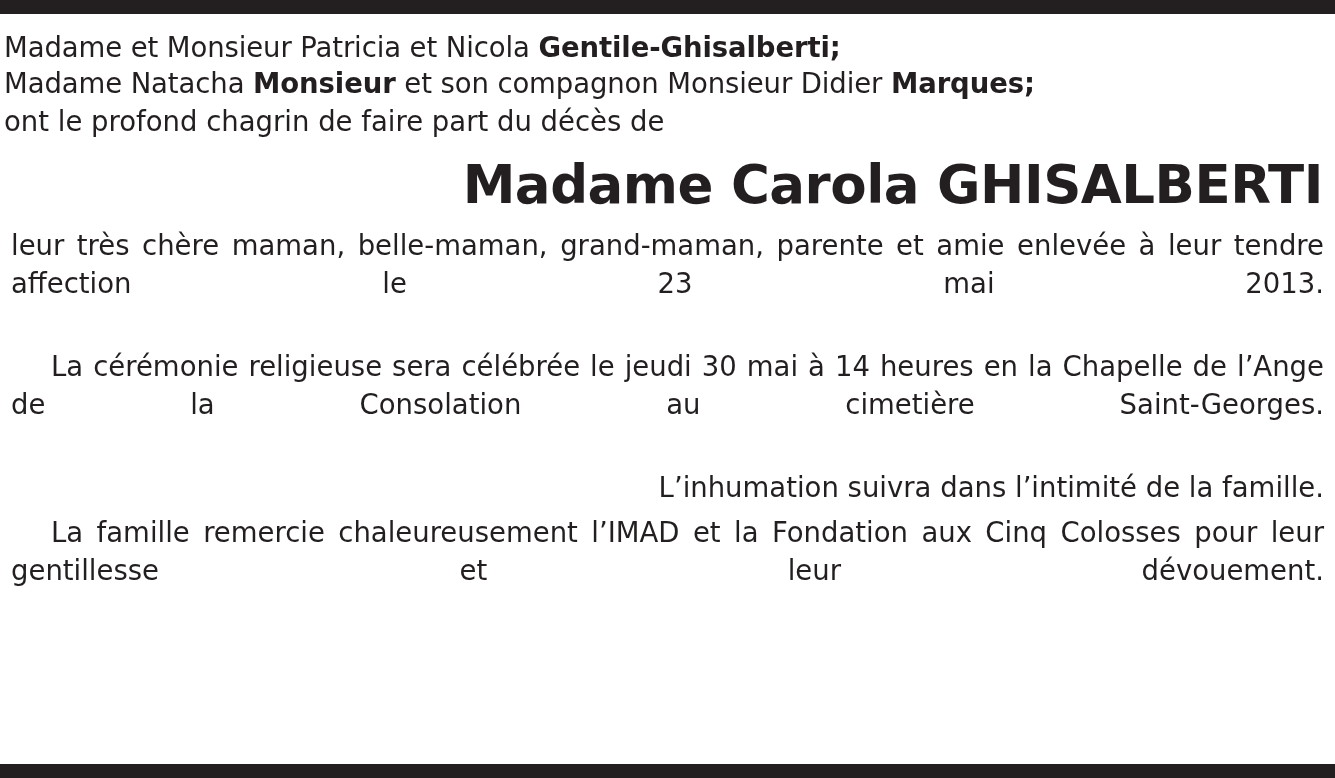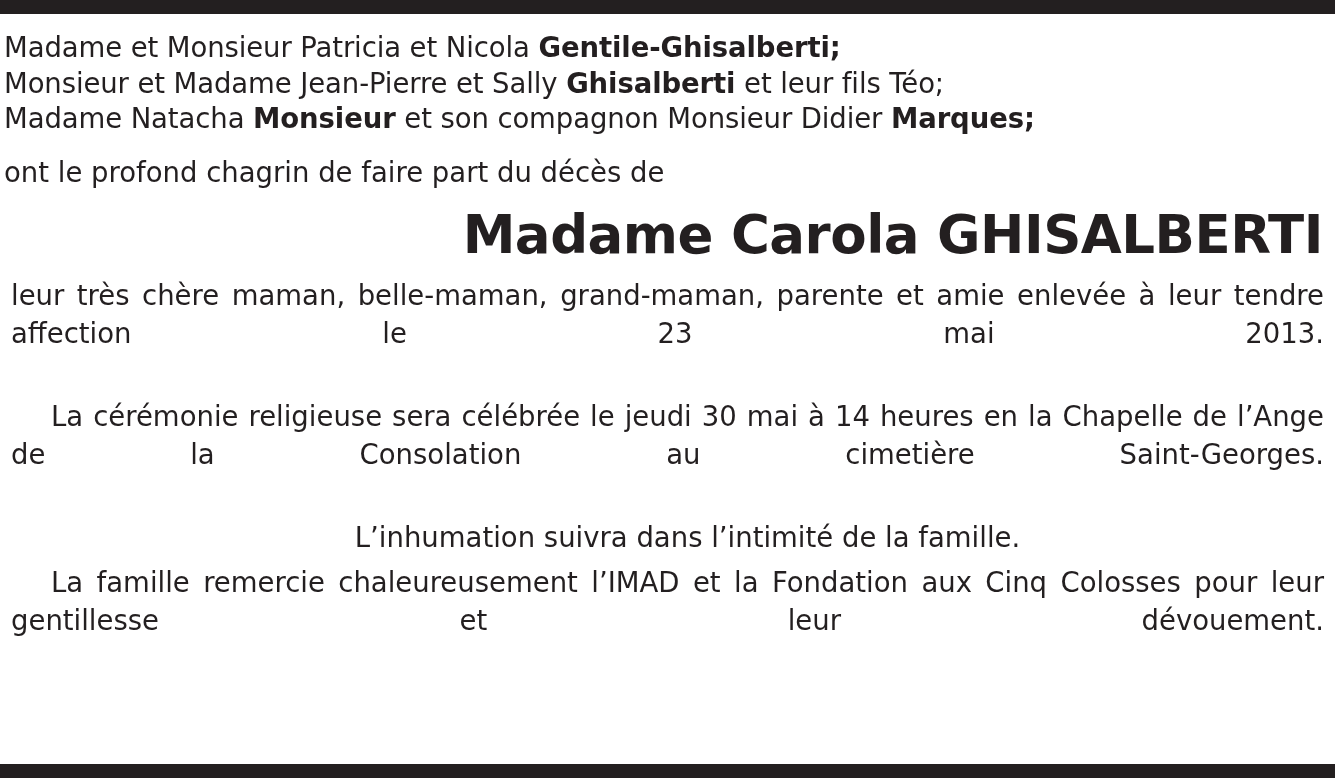--- a/index.html
+++ b/index.html
@@ -32,21 +32,21 @@
     line-height: 35.5px;
     letter-spacing: -0.1px;
     white-space: nowrap;
   }
   .family-line b {
     font-weight: bold;
   }
   .announce {
     font-size: 27.5px;
     line-height: 35.5px;
-    margin-top: 18px;
+    margin-top: 3px;
     white-space: nowrap;
   }
   .deceased {
     text-align: right;
     font-size: 53px;
     line-height: 62px;
     font-weight: bold;
     letter-spacing: -0.5px;
     margin-top: 14px;
     margin-bottom: 10px;
@@ -57,21 +57,21 @@
     line-height: 38px;
     text-align: justify;
     text-justify: inter-word;
     margin: 7px;
     padding-right: 0;
   }
   .para.indent {
     text-indent: 40px;
   }
   .para.nofill {
-    text-align: center;
+    text-align: right;
   }
   .block-gap {
     margin-top: 3px;
   }
   
   .para::after {
     content: "";
     display: inline-block;
     width: 100%;
   }
@@ -83,23 +83,20 @@
 <body>
 
 <div class="notice">
   <div class="inner">
 
     <div>
       <div class="family-line">
         <span>Madame et Monsieur Patricia et Nicola </span><b>Gentile-Ghisalberti;</b>
       </div>
       <div class="family-line">
-        <span>Monsieur et Madame Jean-Pierre et Sally </span><b>Ghisalberti</b><span> et leur fils Téo;</span>
-      </div>
-      <div class="family-line">
         <span>Madame Natacha </span><b>Monsieur</b><span> et son compagnon Monsieur Didier </span><b>Marques;</b>
       </div>
     </div>
 
     <div class="announce">ont le profond chagrin de faire part du décès de</div>
 
     <div class="deceased">Madame Carola GHISALBERTI</div>
 
     <p class="para">leur très chère maman, belle-maman, grand-maman, parente et amie enlevée à leur tendre affection le 23 mai 2013.</p>
 

